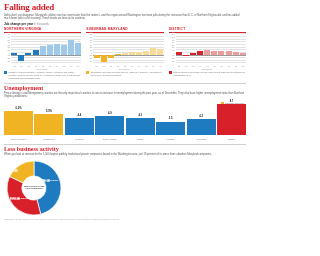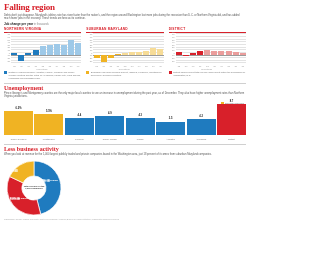--- a/index.html
+++ b/index.html
@@ -100,21 +100,21 @@
   }
   .seglab{position:absolute;font-size:2.2px;font-weight:bold;line-height:2.7px;color:#fff;}
   .seglab .v{display:block;font-size:2.6px;}
   .source{font-size:2.1px;color:#aaa;line-height:2.6px;margin-top:1px;}
 </style>
 </head>
 <body>
 
 <div class="page">
 
-  <div class="headline">Falling region</div>
+  <div class="headline">Falling added</div>
   <div class="deck">Debts don't just disappear. Maryland's jobless rate has risen faster than the nation's, and the region around Washington lost more jobs during the recession than D.C. or Northern Virginia did, and has added much fewer jobs in the recovery. These trends are forecast to continue.</div>
 
   <div class="sec-sub">
     <span>Job change per year</span>
     <span class="unit">in thousands</span>
   </div>
 
   <div class="panels" id="panelRow">
       <div class="panel">
         <div class="panel-title">NORTHERN VIRGINIA</div>

